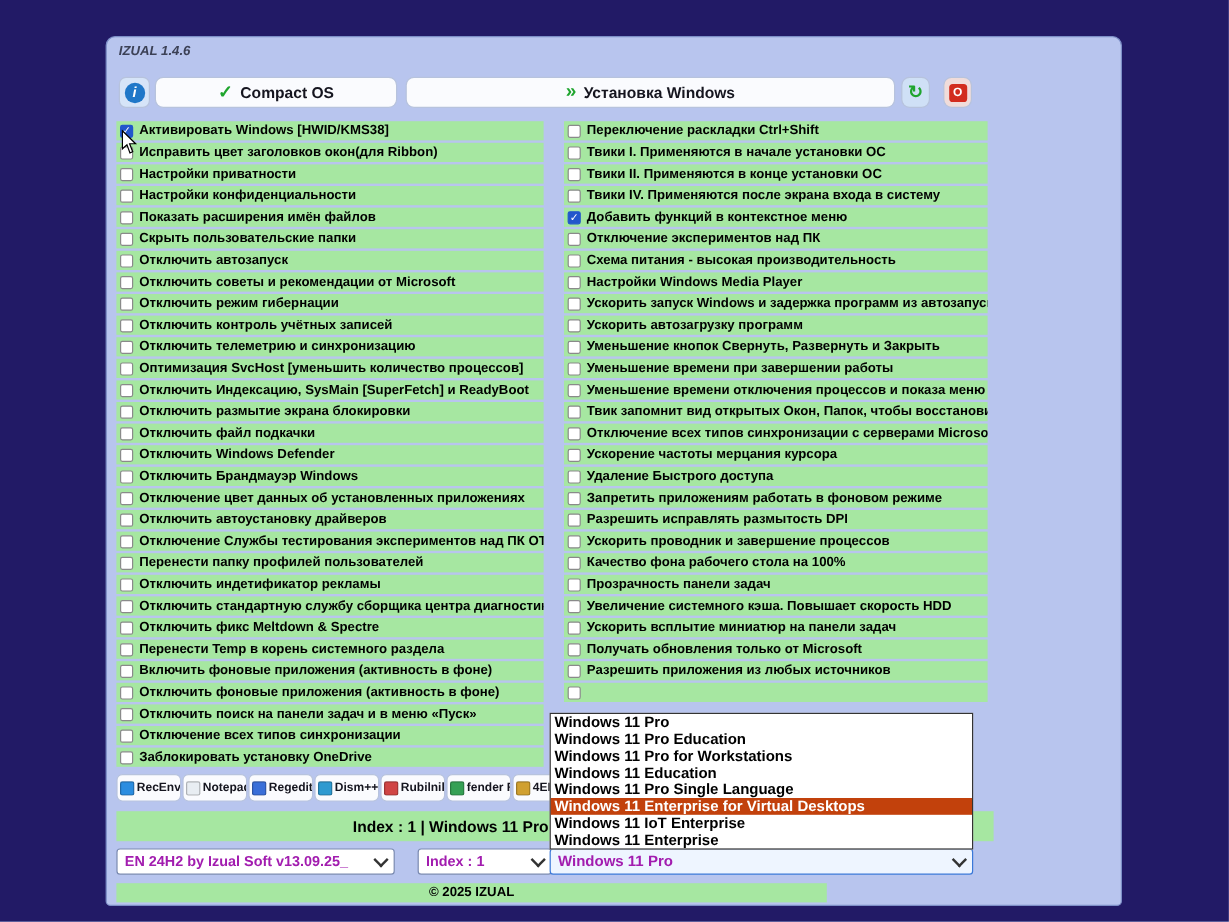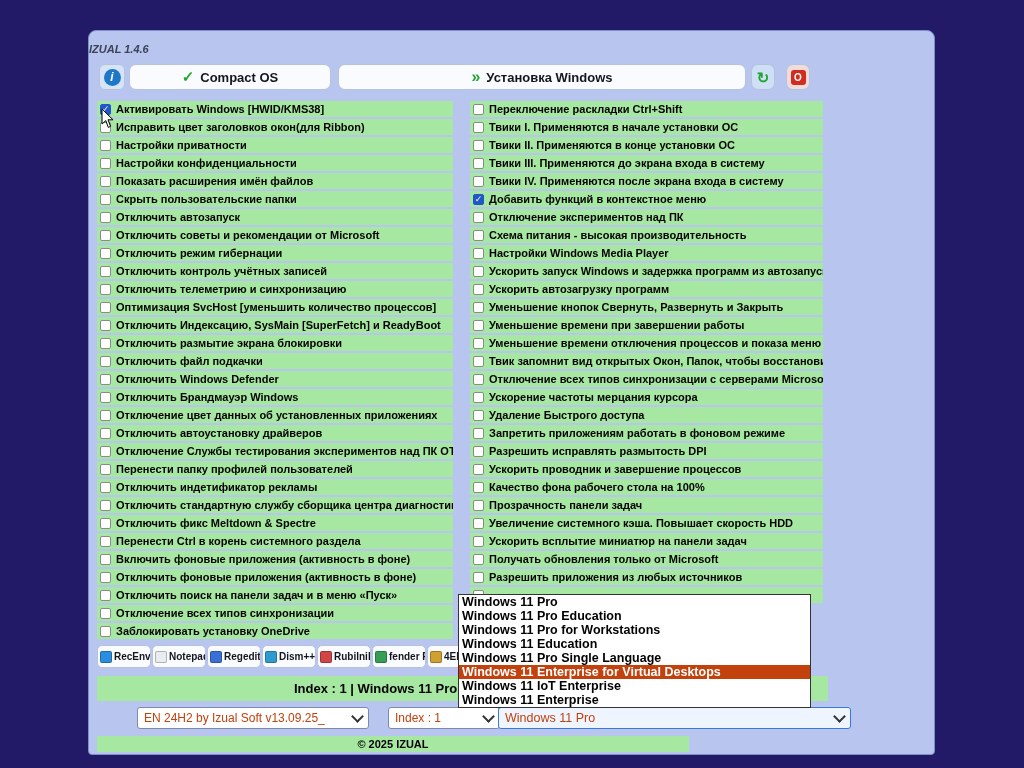--- a/index.html
+++ b/index.html
@@ -8,21 +8,21 @@
     background:#221a66;
     font-family:"Liberation Sans", sans-serif;
   }
   .window{
     position:absolute;left:88px;top:30px;width:847px;height:725px;
     background:#b8c5ee;border:1px solid #7d8fc7;border-radius:8px 8px 4px 4px;
     box-sizing:border-box;
   }
   .titlebar{
     position:absolute;left:0;top:0;right:0;height:24px;
-    display:flex;align-items:flex-end;
+    display:flex;align-items:center;padding-left:10px;
     font-size:11px;font-style:italic;font-weight:bold;color:#3c4156;
   }
   .btn{
     position:absolute;background:#fafbfe;border:1px solid #b7c3dd;border-radius:7px;
     display:flex;align-items:center;justify-content:center;
     font-weight:bold;font-size:13px;color:#15151f;box-sizing:border-box;gap:6px;
   }
   #btn-info{left:10px;top:33px;width:26px;height:26px;background:#d6e4f8;border-radius:6px;}
   .info-circle{width:17px;height:17px;border-radius:50%;background:#1f77c8;color:#fff;
     font-size:12px;font-style:italic;font-weight:bold;display:flex;align-items:center;justify-content:center;}
@@ -61,21 +61,21 @@
     display:flex;align-items:center;gap:2px;padding-left:2px;box-sizing:border-box;overflow:hidden;}
   .tool-icon{width:12px;height:12px;flex:none;border-radius:2px;border:1px solid rgba(0,0,0,.25);box-sizing:border-box;}
   .tool-label{font-size:10px;font-weight:bold;white-space:nowrap;color:#15151f;}
 
   #statusbar{position:absolute;left:8px;top:645px;width:714px;height:25px;background:#a6e7a1;
     display:flex;align-items:center;padding-left:17px;}
   #statusbar span{padding-left:180px;font-size:13px;font-weight:bold;color:#000;white-space:nowrap;}
 
   .combo{position:absolute;top:676px;height:22px;background:#fff;border:1px solid #7a8ab0;border-radius:3px;
     display:flex;align-items:center;justify-content:space-between;padding:0 6px;
-    font-size:12px;font-weight:normal;color:#c2410c;box-sizing:border-box;white-space:nowrap;overflow:hidden;margin-left:40px;}
+    font-size:12px;font-weight:bold;color:#a21caf;box-sizing:border-box;white-space:nowrap;overflow:hidden;}
   #combo-build{left:8px;width:232px;}
   #combo-index{left:259px;width:112px;}
   #combo-sku{left:369px;width:353px;border-color:#3a78d8;background:#eef5ff;font-size:12.5px;}
   .chevron{width:7px;height:7px;flex:none;border-right:2px solid #333;border-bottom:2px solid #333;
     transform:rotate(45deg);margin-top:-4px;}
 
   #footer{position:absolute;left:8px;top:705px;width:592px;height:16px;background:#a6e7a1;
     display:flex;align-items:center;justify-content:center;font-size:11px;font-weight:bold;color:#000;}
 </style>
 </head>
@@ -201,21 +201,21 @@
       <div class="opt-row">
         <span class="cb"></span>
         <span class="opt-label">Отключить стандартную службу сборщика центра диагностики</span>
       </div>
       <div class="opt-row">
         <span class="cb"></span>
         <span class="opt-label">Отключить фикс Meltdown &amp; Spectre</span>
       </div>
       <div class="opt-row">
         <span class="cb"></span>
-        <span class="opt-label">Перенести Ctrl в корень системного раздела</span>
+        <span class="opt-label">Перенести Temp в корень системного раздела</span>
       </div>
       <div class="opt-row">
         <span class="cb"></span>
         <span class="opt-label">Включить фоновые приложения (активность в фоне)</span>
       </div>
       <div class="opt-row">
         <span class="cb"></span>
         <span class="opt-label">Отключить фоновые приложения (активность в фоне)</span>
       </div>
       <div class="opt-row">
@@ -236,24 +236,20 @@
         <span class="cb"></span>
         <span class="opt-label">Переключение раскладки Ctrl+Shift</span>
       </div>
       <div class="opt-row">
         <span class="cb"></span>
         <span class="opt-label">Твики I. Применяются в начале установки ОС</span>
       </div>
       <div class="opt-row">
         <span class="cb"></span>
         <span class="opt-label">Твики II. Применяются в конце установки ОС</span>
-      </div>
-      <div class="opt-row">
-        <span class="cb"></span>
-        <span class="opt-label">Твики III. Применяются до экрана входа в систему</span>
       </div>
       <div class="opt-row">
         <span class="cb"></span>
         <span class="opt-label">Твики IV. Применяются после экрана входа в систему</span>
       </div>
       <div class="opt-row">
         <span class="cb checked">✓</span>
         <span class="opt-label">Добавить функций в контекстное меню</span>
       </div>
       <div class="opt-row">

